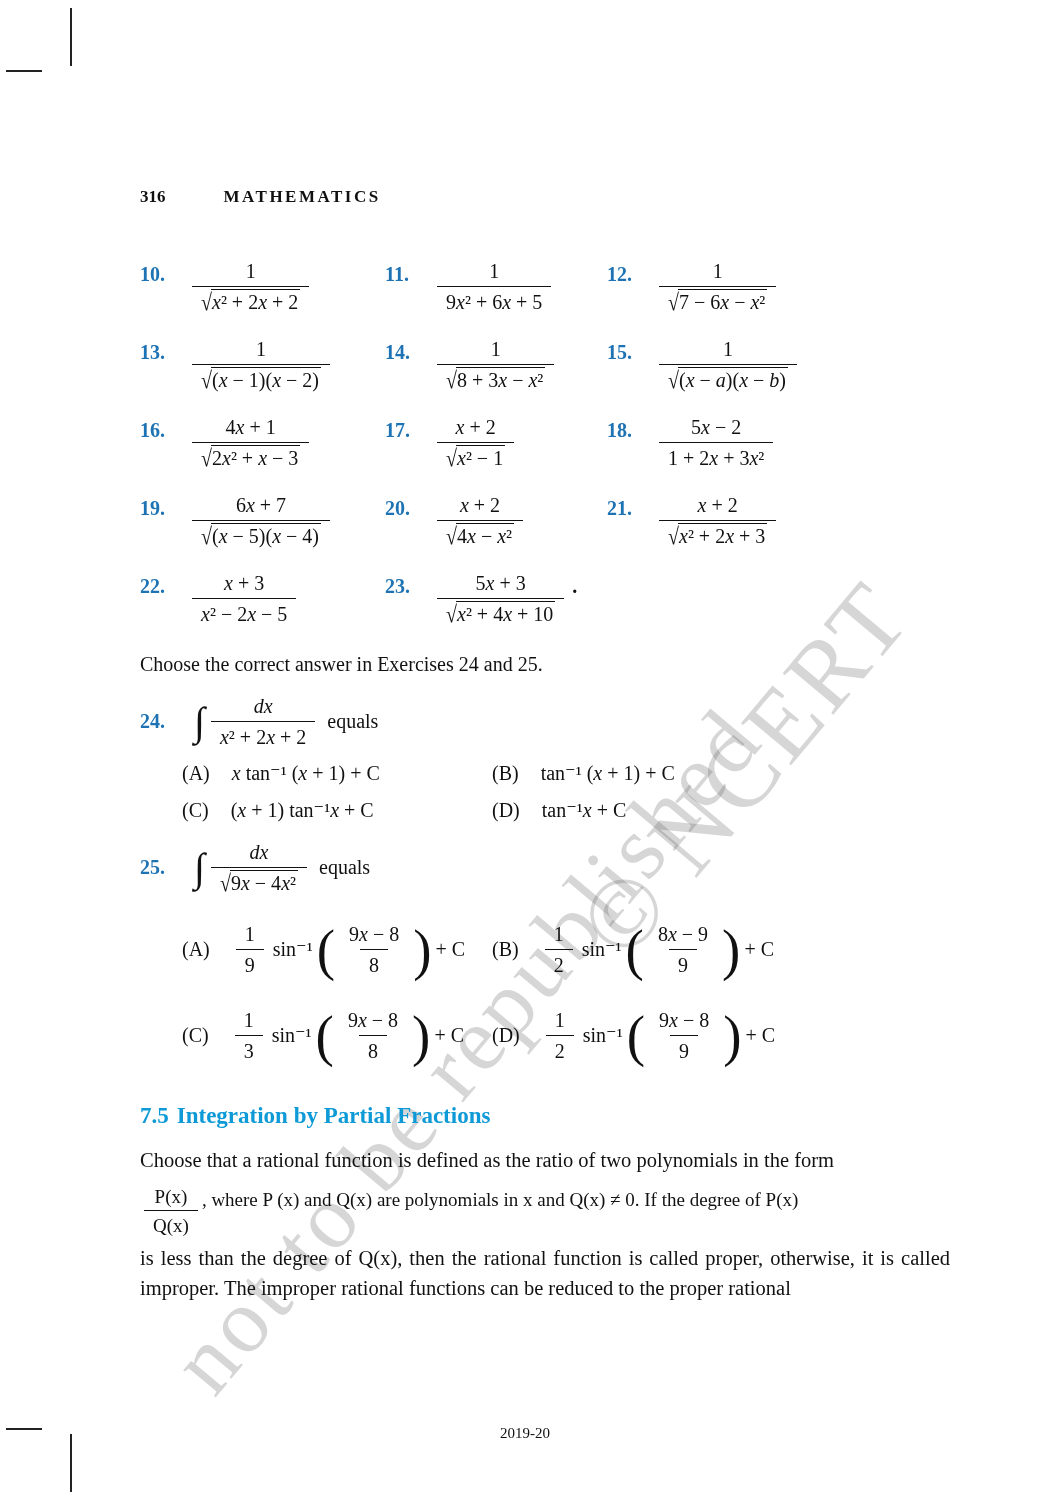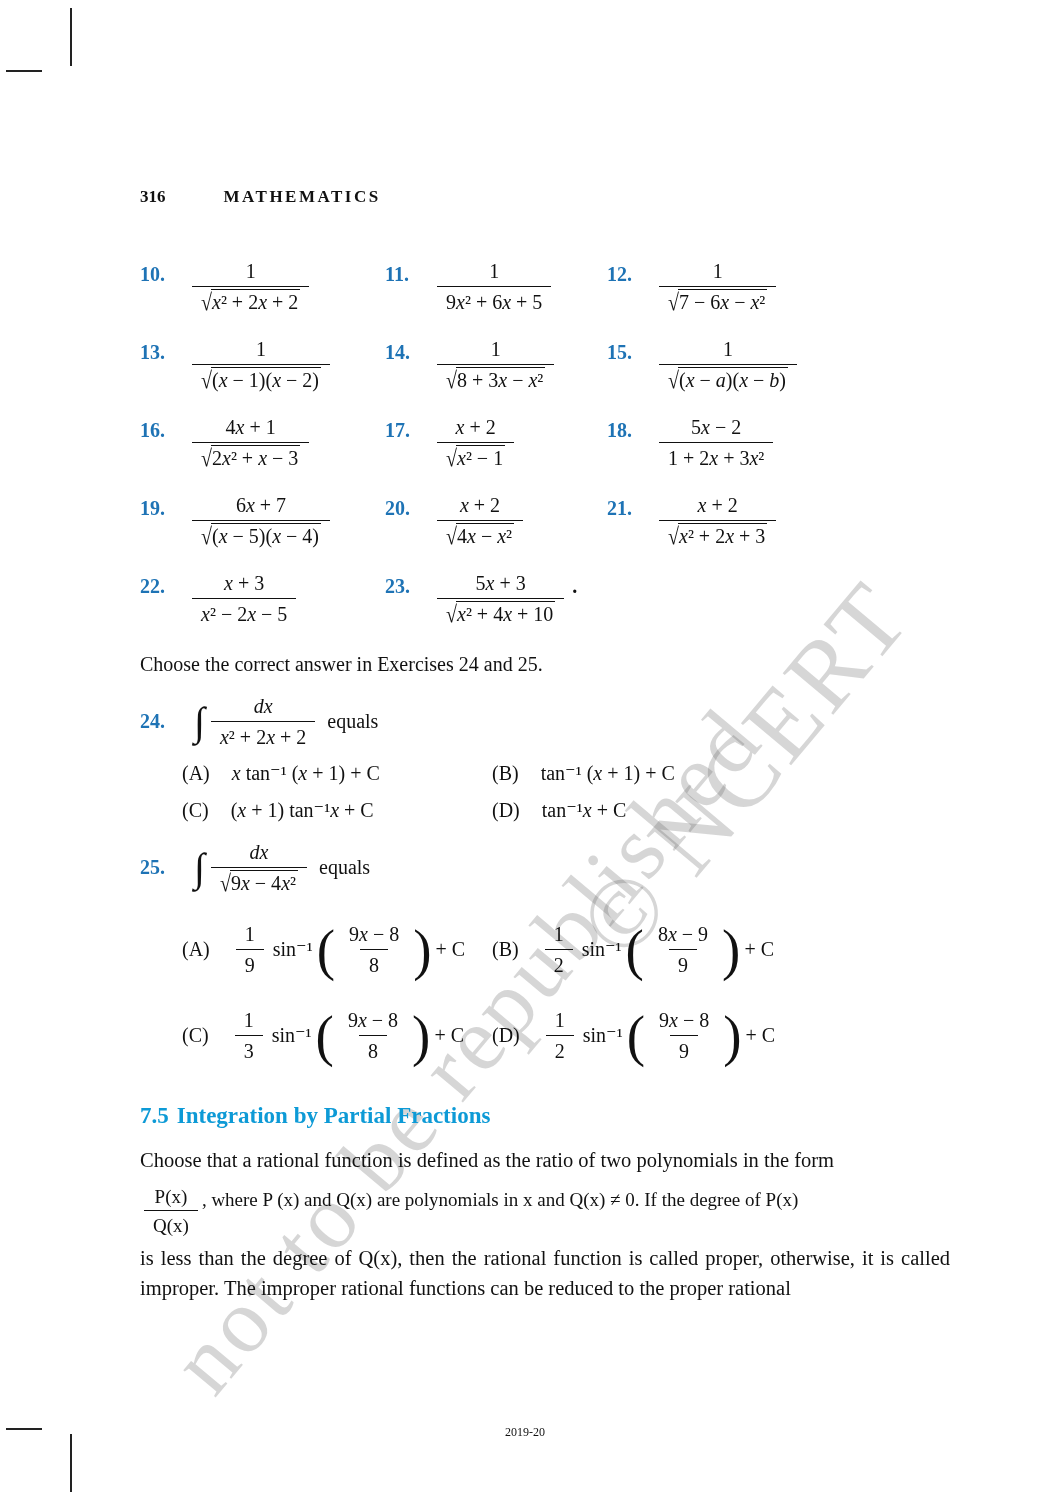--- a/index.html
+++ b/index.html
@@ -61,21 +61,21 @@
   .fn{margin:0 3px 0 5px;}
   .tail{margin-left:3px;}
   
   h2.section{color:#0d9ad6;font-size:23px;margin:36px 0 14px 0;font-weight:bold;}
   h2.section .hnum{margin-right:8px;}
   .para{text-align:justify;margin:0 0 6px 0;font-size:20.5px;}
   .pqline{display:flex;align-items:flex-start;margin:10px 0 8px 0;font-size:19px;}
   .pqline .frac .num{padding-bottom:2px;}
   
   .footer{position:absolute;left:0;top:1425px;width:100%;
-          text-align:center;font-size:12px;z-index:2;}
+          text-align:center;font-size:15px;z-index:2;}
 </style>
 </head>
 <body>
 
 <div class="page">
 
   <div class="mark" id="mark-tl-v"></div>
   <div class="mark" id="mark-tl-h"></div>
   <div class="mark" id="mark-bl-h"></div>
   <div class="mark" id="mark-bl-v"></div>

